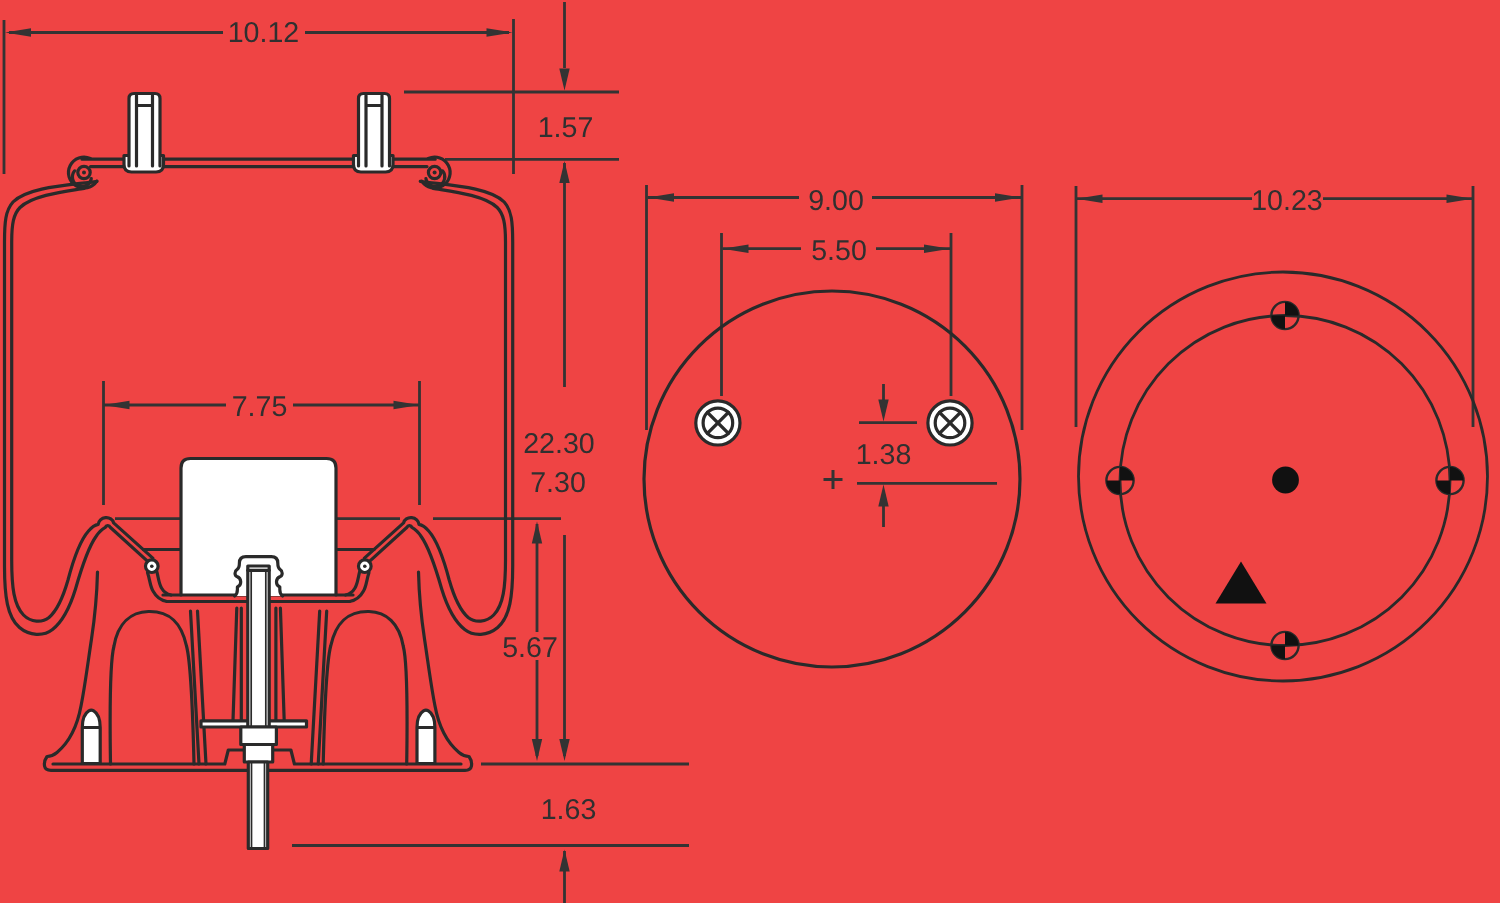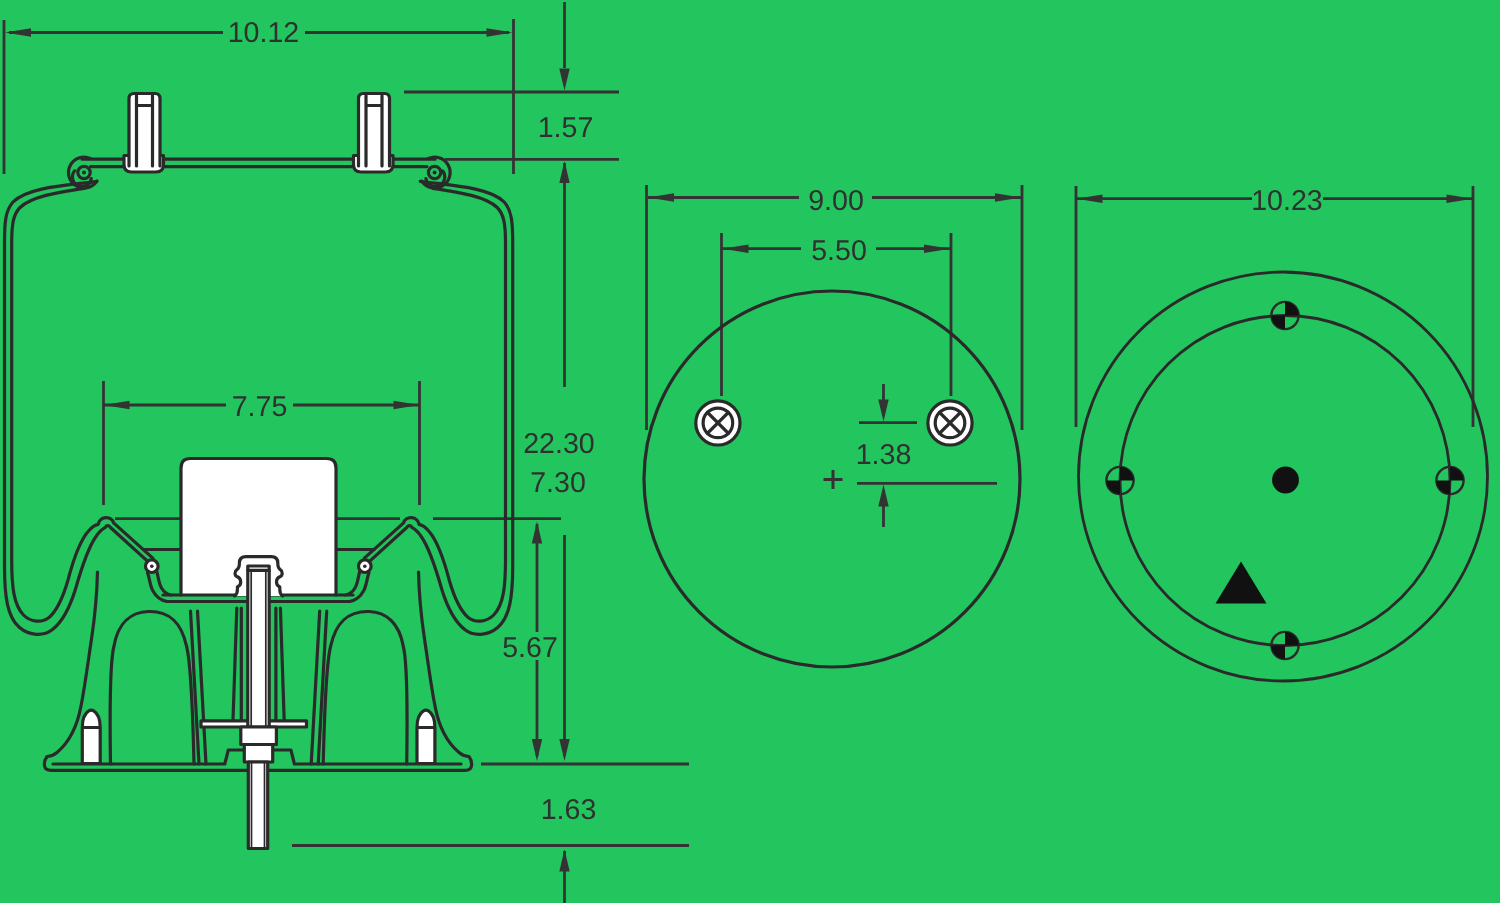--- a/index.html
+++ b/index.html
@@ -1,16 +1,16 @@
 <!DOCTYPE html>
 <html><head>
 <meta charset="utf-8">
 <style>
   html,body{margin:0;padding:0;background:#ffffff;}
-  .wrap{width:1500px;height:903px;position:relative;overflow:hidden;background:#22c55e;}
+  .wrap{width:1500px;height:903px;position:relative;overflow:hidden;background:#ef4444;}
   text{font-family:"Liberation Sans",sans-serif;fill:#303030;-webkit-font-smoothing:antialiased;text-rendering:geometricPrecision;}
 </style>
 </head>
 <body>
 <div class="wrap">
 <svg width="1500" height="903" viewBox="0 0 1500 903">
 <g id="dims" stroke="#333333" stroke-width="2.8" fill="none" stroke-linecap="butt">
 
   <path d="M9,32.5 H223 M305,32.5 H509"></path>
   <path d="M4,20 V174 M513.5,19 V174"></path>

